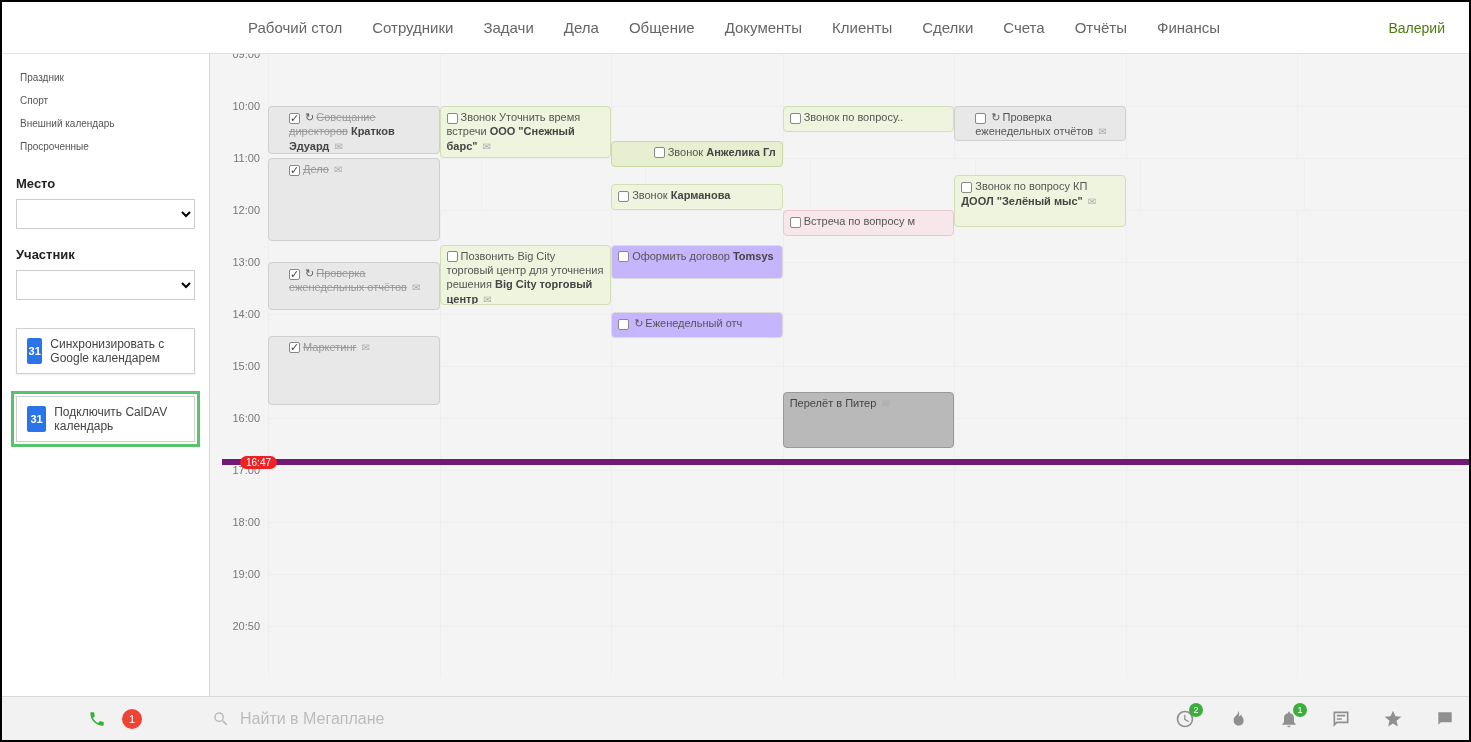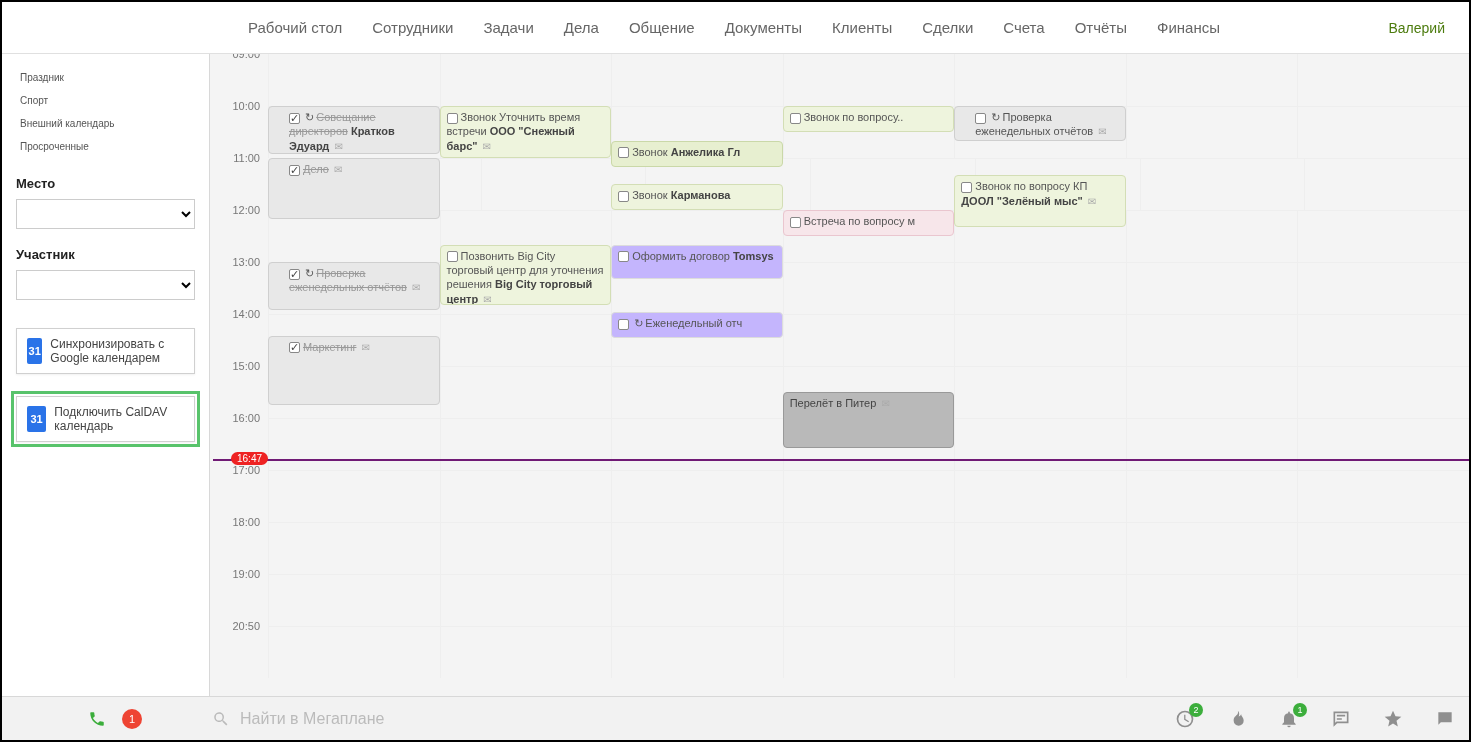--- a/index.html
+++ b/index.html
@@ -46,21 +46,21 @@
 .evt .st { text-decoration: line-through; color: #999; }
 .evt b { font-weight: bold; color: #444; }
 .evt.gray   { background: #e8e8e8; border-color: #cfcfcf; padding-left: 20px; }
 .evt.darkgray { background: #b9b9b9; border-color: #999; color: #444; }
 .evt.green  { background: #eef4dd; border-color: #d3deb5; }
 .evt.green2 { background: #e7efd0; border-color: #cad8a8; }
 .evt.pink   { background: #f7e6ea; border-color: #eac6cf; }
 .evt.light  { background: #c4b5fd; border-color: #dcdcdc; }
 
 
-.nowline { position: absolute; left: 3px; right: 0; height: 0; border-top: 2px solid #701a75; z-index: 50; }
+.nowline { position: absolute; left: 12px; right: 0; height: 0; border-top: 6px solid #701a75; z-index: 50; }
 .nowline .badge { position: absolute; left: 18px; top: -9px; background: #e22; color: #fff; font-size: 10px; padding: 1px 6px; border-radius: 8px; }
 
 
 .bottombar { height: 44px; background: #f2f2f2; border-top: 1px solid #d8d8d8; display: flex; align-items: center; padding: 0 12px; gap: 10px; }
 .bottombar .phone { width: 22px; height: 22px; display: flex; align-items: center; justify-content: center; margin-left: 72px; }
 .bottombar .phone svg { width: 18px; height: 18px; fill: #3cae3c; }
 .bottombar .badge-red { background: #e43; color: #fff; width: 20px; height: 20px; border-radius: 50%; font-size: 11px; display: flex; align-items: center; justify-content: center; margin-left: 4px; }
 .bottombar .search-wrap { flex: 1; display: flex; align-items: center; margin-left: 60px; max-width: 820px; }
 .bottombar .search-wrap svg { width: 18px; height: 18px; fill: #bbb; margin-right: 10px; }
 .bottombar .search-wrap input { flex: 1; border: none; background: transparent; font-size: 16px; color: #555; outline: none; }
@@ -266,26 +266,26 @@
                   <div class="cell"></div>
                   <div class="cell"></div>
                 </div>
               </div>
             </div>
         <div class="nowline" id="nowline" style="top: 404.733px;">
           <span class="badge">16:47</span>
         </div>
         <div class="events-layer" id="events-layer">
               <div class="evt gray" style="top: 52px; height: 47.6667px; left: 0%; width: 14.2857%;"><span class="chk done"></span><span class="rpt">↻</span><span class="st">Совещание директоров</span> <b>Кратков Эдуард</b> <span class="env">✉</span></div>
-              <div class="evt gray" style="top: 104px; height: 61px; left: 0%; width: 14.2857%;"><span class="chk done"></span><span class="st">Дело</span> <span class="env">✉</span></div>
+              <div class="evt gray" style="top: 104px; height: 83px; left: 0%; width: 14.2857%;"><span class="chk done"></span><span class="st">Дело</span> <span class="env">✉</span></div>
               <div class="evt gray" style="top: 208px; height: 47.6667px; left: 0%; width: 14.2857%;"><span class="chk done"></span><span class="rpt">↻</span><span class="st">Проверка еженедельных отчётов</span> <span class="env">✉</span></div>
               <div class="evt gray" style="top: 281.667px; height: 69.3333px; left: 0%; width: 14.2857%;"><span class="chk done"></span><span class="st">Маркетинг</span> <span class="env">✉</span></div>
               <div class="evt green" style="top: 52px; height: 52px; left: 14.2857%; width: 14.2857%;"><span class="chk"></span><span>Звонок Уточнить время встречи</span> <b>ООО "Снежный барс"</b> <span class="env">✉</span></div>
               <div class="evt green" style="top: 190.667px; height: 60.6667px; left: 14.2857%; width: 14.2857%;"><span class="chk"></span><span>Позвонить Big City торговый центр для уточнения решения</span> <b>Big City торговый центр</b> <span class="env">✉</span></div>
-              <div class="evt green2" style="top: 86.6667px; height: 26px; left: 28.5714%; width: 14.2857%;"><span class="chk"></span><span>Звонок</span> <b>Анжелика Гл</b></div>
+              <div class="evt green2" style="top: 86.6667px; height: 26px; left: 28.5714%; width: 14.2857%; text-align: right;"><span class="chk"></span><span>Звонок</span> <b>Анжелика Гл</b></div>
               <div class="evt green" style="top: 130px; height: 26px; left: 28.5714%; width: 14.2857%;"><span class="chk"></span><span>Звонок</span> <b>Карманова</b></div>
               <div class="evt light" style="top: 190.667px; height: 34.6667px; left: 28.5714%; width: 14.2857%;"><span class="chk"></span><span>Оформить договор</span> <b>Tomsys</b></div>
               <div class="evt light" style="top: 258.267px; height: 26px; left: 28.5714%; width: 14.2857%;"><span class="chk"></span><span class="rpt">↻</span><span>Еженедельный отч</span></div>
               <div class="evt green" style="top: 52px; height: 26px; left: 42.8571%; width: 14.2857%;"><span class="chk"></span><span>Звонок по вопросу..</span></div>
               <div class="evt pink" style="top: 156px; height: 26px; left: 42.8571%; width: 14.2857%;"><span class="chk"></span><span>Встреча по вопросу м</span></div>
               <div class="evt darkgray" style="top: 338px; height: 56.3333px; left: 42.8571%; width: 14.2857%;"><span>Перелёт в Питер</span> <span class="env">✉</span></div>
               <div class="evt gray" style="top: 52px; height: 34.6667px; left: 57.1429%; width: 14.2857%;"><span class="chk"></span><span class="rpt">↻</span><span>Проверка еженедельных отчётов</span> <span class="env">✉</span></div>
               <div class="evt green" style="top: 121.333px; height: 52px; left: 57.1429%; width: 14.2857%;"><span class="chk"></span><span>Звонок по вопросу КП</span> <b>ДООЛ "Зелёный мыс"</b> <span class="env">✉</span></div>
             </div>
       </div>

